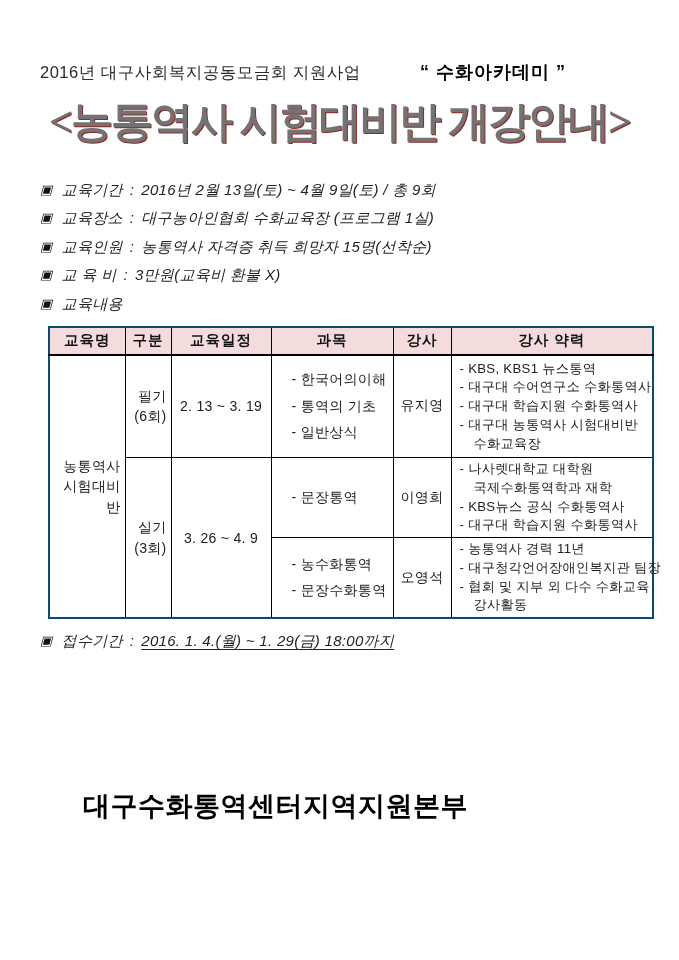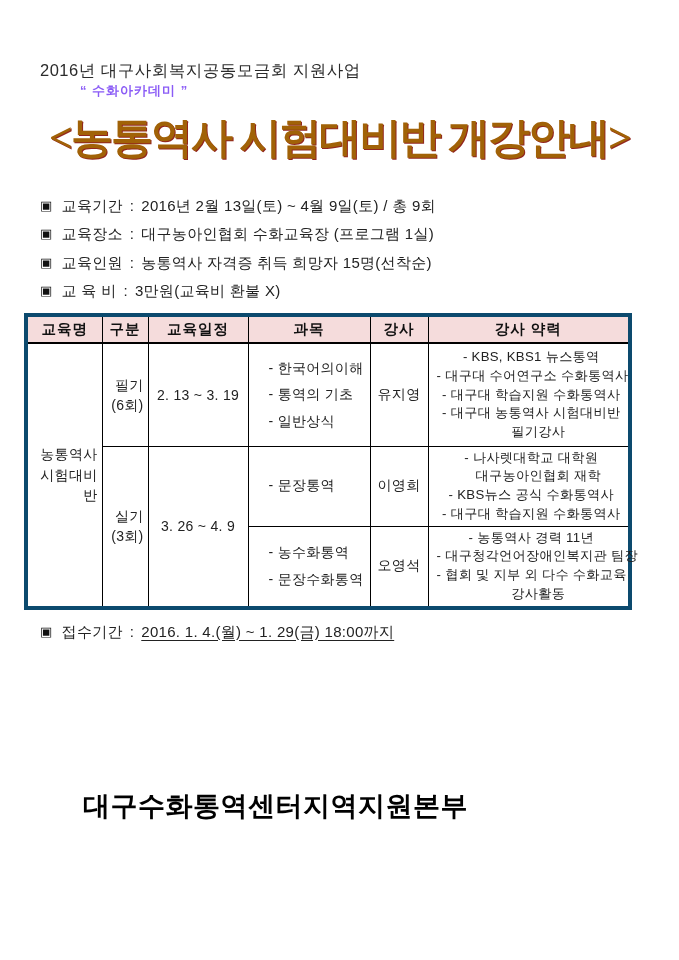--- a/index.html
+++ b/index.html
@@ -10,54 +10,54 @@
     color: #1e1e1e;
     position: relative;
     overflow: hidden;
   }
   .page { width: 679px; height: 960px; position: relative; }
 
   
   .header-line {
     padding: 60px 30px 0 40px;
     display: flex;
-    align-items: flex-start;
-    flex-direction: column;
+    align-items: flex-end;
   }
   .program-subtitle {
     font-size: 16.5px;
     letter-spacing: 0.5px;
     color: #2b2b2b;
     white-space: nowrap;
   }
   .academy-label {
-    margin-left: 40px;
-    font-size: 13px;
-    font-weight: bold;
-    color: #8b5cf6;
+    margin-left: 59px;
+    font-size: 18px;
+    font-weight: bold;
+    color: #000000;
     letter-spacing: 1px;
     white-space: nowrap;
   }
   .main-title {
     margin-top: 10px;
     text-align: center;
     font-family: "Liberation Serif", serif;
     font-size: 42px;
     font-weight: bold;
-    color: #a16207;
+    color: #737373;
     letter-spacing: -2px;
     line-height: 1.35;
     text-shadow: 1px 1px 0 #93261f;
     white-space: nowrap;
   }
 
   
   .info-list {
     list-style: none;
     margin: 30px 8px 0 40px;
+    font-style: italic;
   }
   .info-list li {
     margin-bottom: 10.5px;
     font-size: 15px;
     line-height: 17px;
     letter-spacing: 0.3px;
     white-space: nowrap;
   }
   .bullet {
     font-size: 13px;
@@ -66,24 +66,24 @@
     top: -1px;
     color: #111;
   }
   .info-label { color: #222; }
   .info-sep { margin: 0 7px; color: #222; }
   .info-value { color: #222; }
   .underlined { text-decoration: underline; text-underline-offset: 3px; }
 
   
   .course-table {
-    margin: 13px 0 0 24px;
+    margin: 13px 0 0 48px;
     width: 604px;
     border-collapse: collapse;
-    border: 4px solid #0c4a6e;
+    border: 2px solid #0c4a6e;
     font-size: 14px;
     color: #222;
     table-layout: fixed;
   }
   .course-table th {
     background: #f5dcdc;
     border: 1px solid #000;
     border-bottom: 2px solid #000;
     height: 28px;
     font-size: 14.5px;
@@ -99,21 +99,21 @@
     vertical-align: middle;
     padding: 2px 4px;
     letter-spacing: 0.3px;
   }
   tr.r1 { height: 103px; }
   tr.r2 { height: 74px; }
   tr.r3 { height: 72px; }
   td.subjects-cell, td.career-cell { text-align: left; }
   td.subjects-cell { padding-left: 20px; }
   .subject-line { margin: 9px 0; line-height: 1.25; }
-  td.career-cell { padding-left: 8px; padding-right: 2px; text-align: center; }
+  td.career-cell { padding-left: 8px; padding-right: 2px; }
   .career-line { font-size: 13.2px; line-height: 1.42; white-space: nowrap; }
   .career-line.cont { padding-left: 14px; }
   .two-line div { line-height: 1.45; text-align: right; }
 
   
   .footer-org {
     position: absolute;
     left: 0; top: 788px;
     width: 551px;
     text-align: center;
@@ -139,20 +139,23 @@
       <span class="bullet">▣</span><span class="info-label">교육기간</span><span class="info-sep">:</span><span class="info-value">2016년 2월 13일(토) ~ 4월 9일(토) / 총 9회</span>
     </li>
     <li>
       <span class="bullet">▣</span><span class="info-label">교육장소</span><span class="info-sep">:</span><span class="info-value">대구농아인협회 수화교육장 (프로그램 1실)</span>
     </li>
     <li>
       <span class="bullet">▣</span><span class="info-label">교육인원</span><span class="info-sep">:</span><span class="info-value">농통역사 자격증 취득 희망자 15명(선착순)</span>
     </li>
     <li>
       <span class="bullet">▣</span><span class="info-label">교 육 비</span><span class="info-sep">:</span><span class="info-value">3만원(교육비 환불 X)</span>
+    </li>
+    <li>
+      <span class="bullet">▣</span><span class="info-label">교육내용</span>
     </li>
   </ul>
 
   <table class="course-table">
     <colgroup>
       <col style="width:76px">
         <col style="width:46px">
         <col style="width:100px">
       <col style="width:122px">
         <col style="width:58px">
@@ -183,36 +186,36 @@
           <div class="subject-line">- 한국어의이해</div>
           <div class="subject-line">- 통역의 기초</div>
           <div class="subject-line">- 일반상식</div>
         </td>
         <td>유지영</td>
         <td class="career-cell">
           <div class="career-line">- KBS, KBS1 뉴스통역</div>
           <div class="career-line">- 대구대 수어연구소 수화통역사</div>
           <div class="career-line">- 대구대 학습지원 수화통역사</div>
           <div class="career-line">- 대구대 농통역사 시험대비반</div>
-          <div class="career-line cont">필기강사</div>
+          <div class="career-line cont">수화교육장</div>
         </td>
       </tr>
       <tr class="r2">
         <td rowspan="2" class="two-line">
           <div>실기</div>
           <div>(3회)</div>
         </td>
         <td rowspan="2">3. 26 ~ 4. 9</td>
         <td class="subjects-cell">
           <div class="subject-line">- 문장통역</div>
         </td>
         <td>이영희</td>
         <td class="career-cell">
           <div class="career-line">- 나사렛대학교 대학원</div>
-          <div class="career-line cont">대구농아인협회 재학</div>
+          <div class="career-line cont">국제수화통역학과 재학</div>
           <div class="career-line">- KBS뉴스 공식 수화통역사</div>
           <div class="career-line">- 대구대 학습지원 수화통역사</div>
         </td>
       </tr>
       <tr class="r3">
         <td class="subjects-cell">
           <div class="subject-line">- 농수화통역</div>
           <div class="subject-line">- 문장수화통역</div>
         </td>
         <td>오영석</td>

